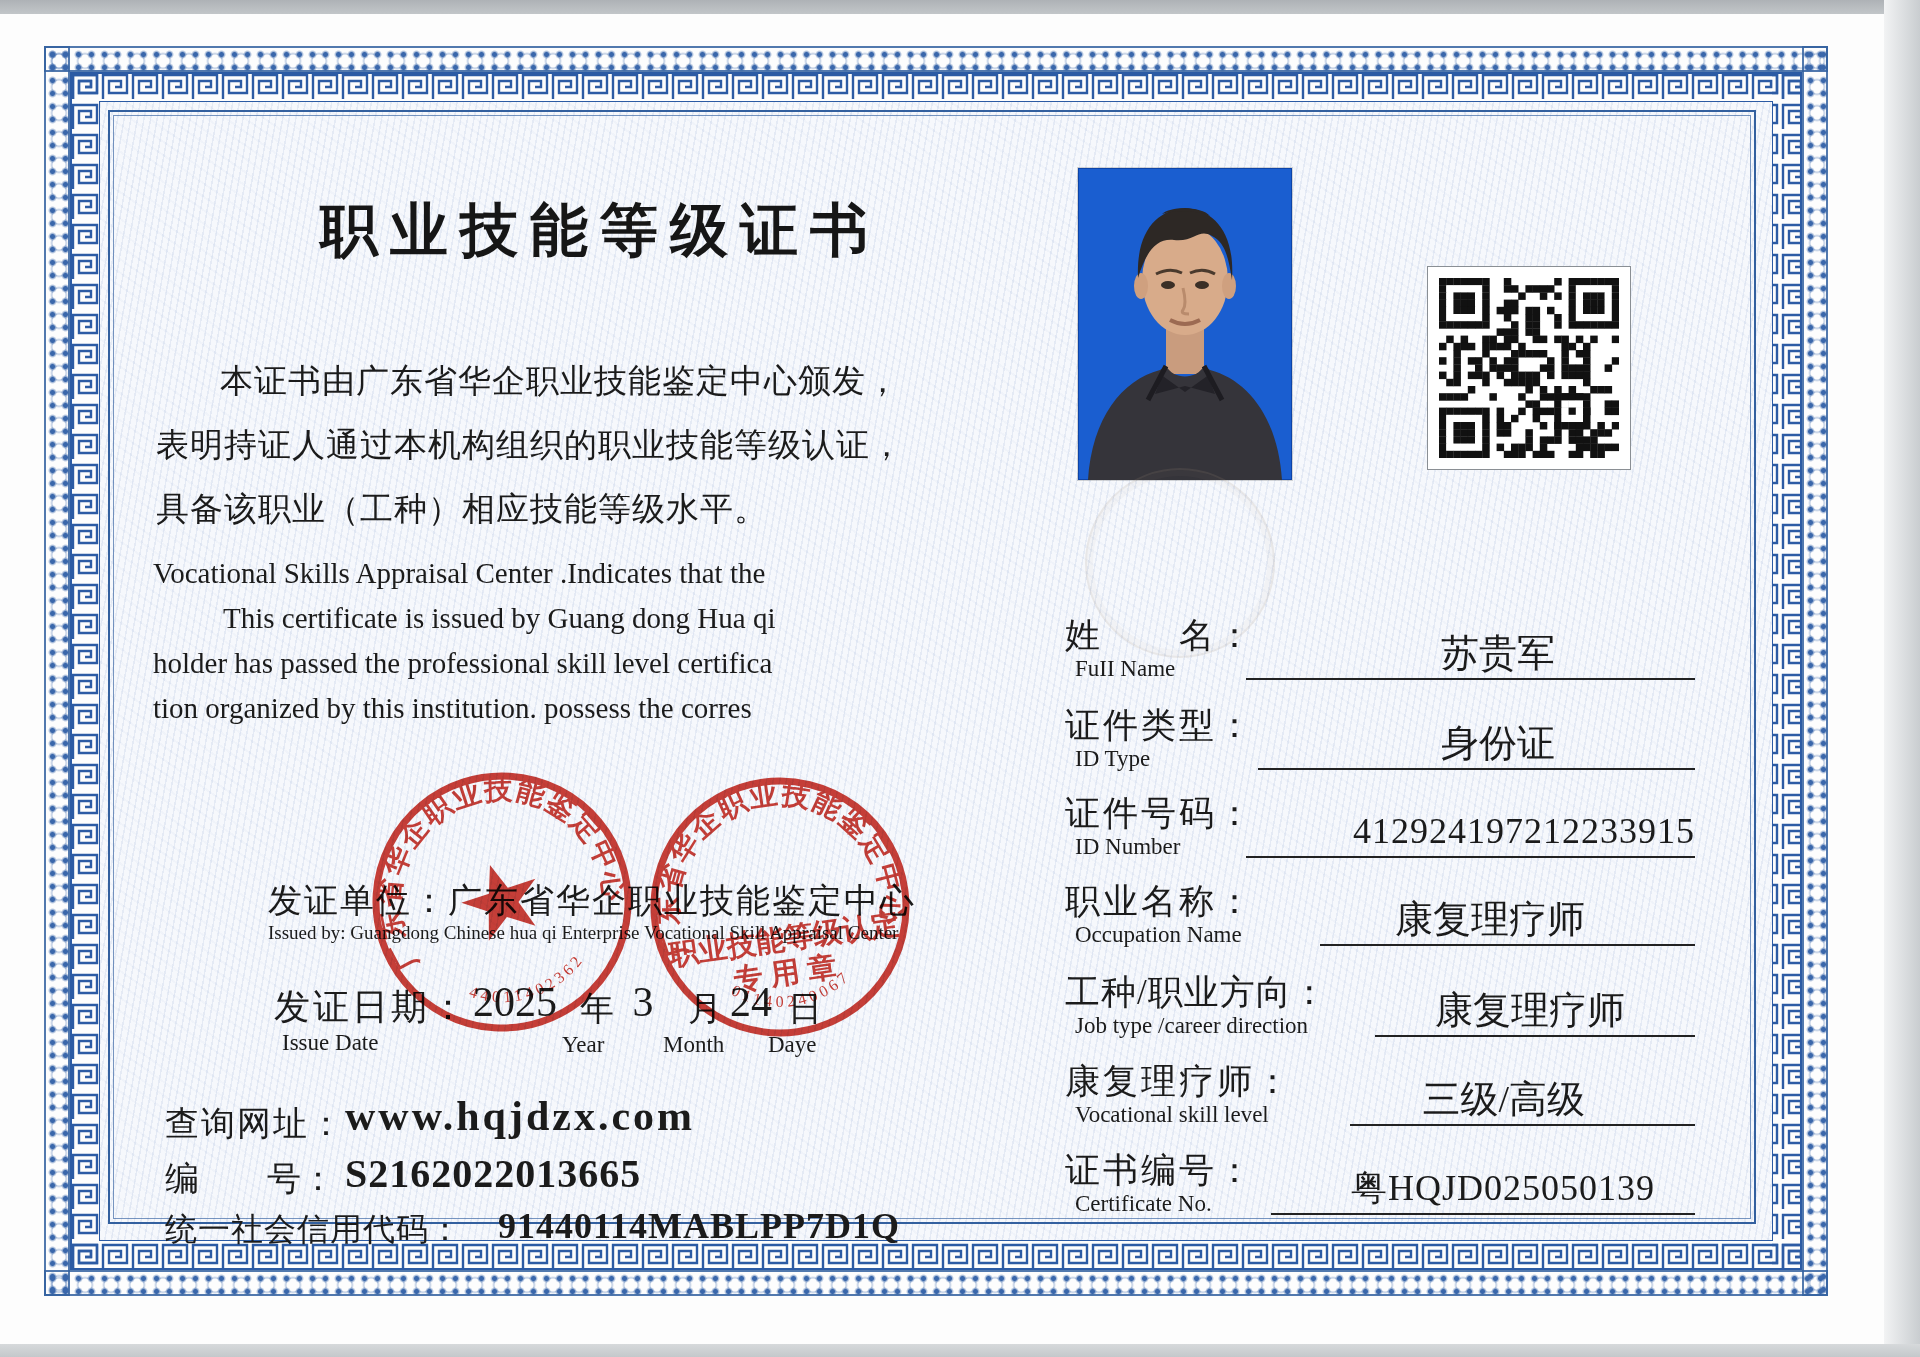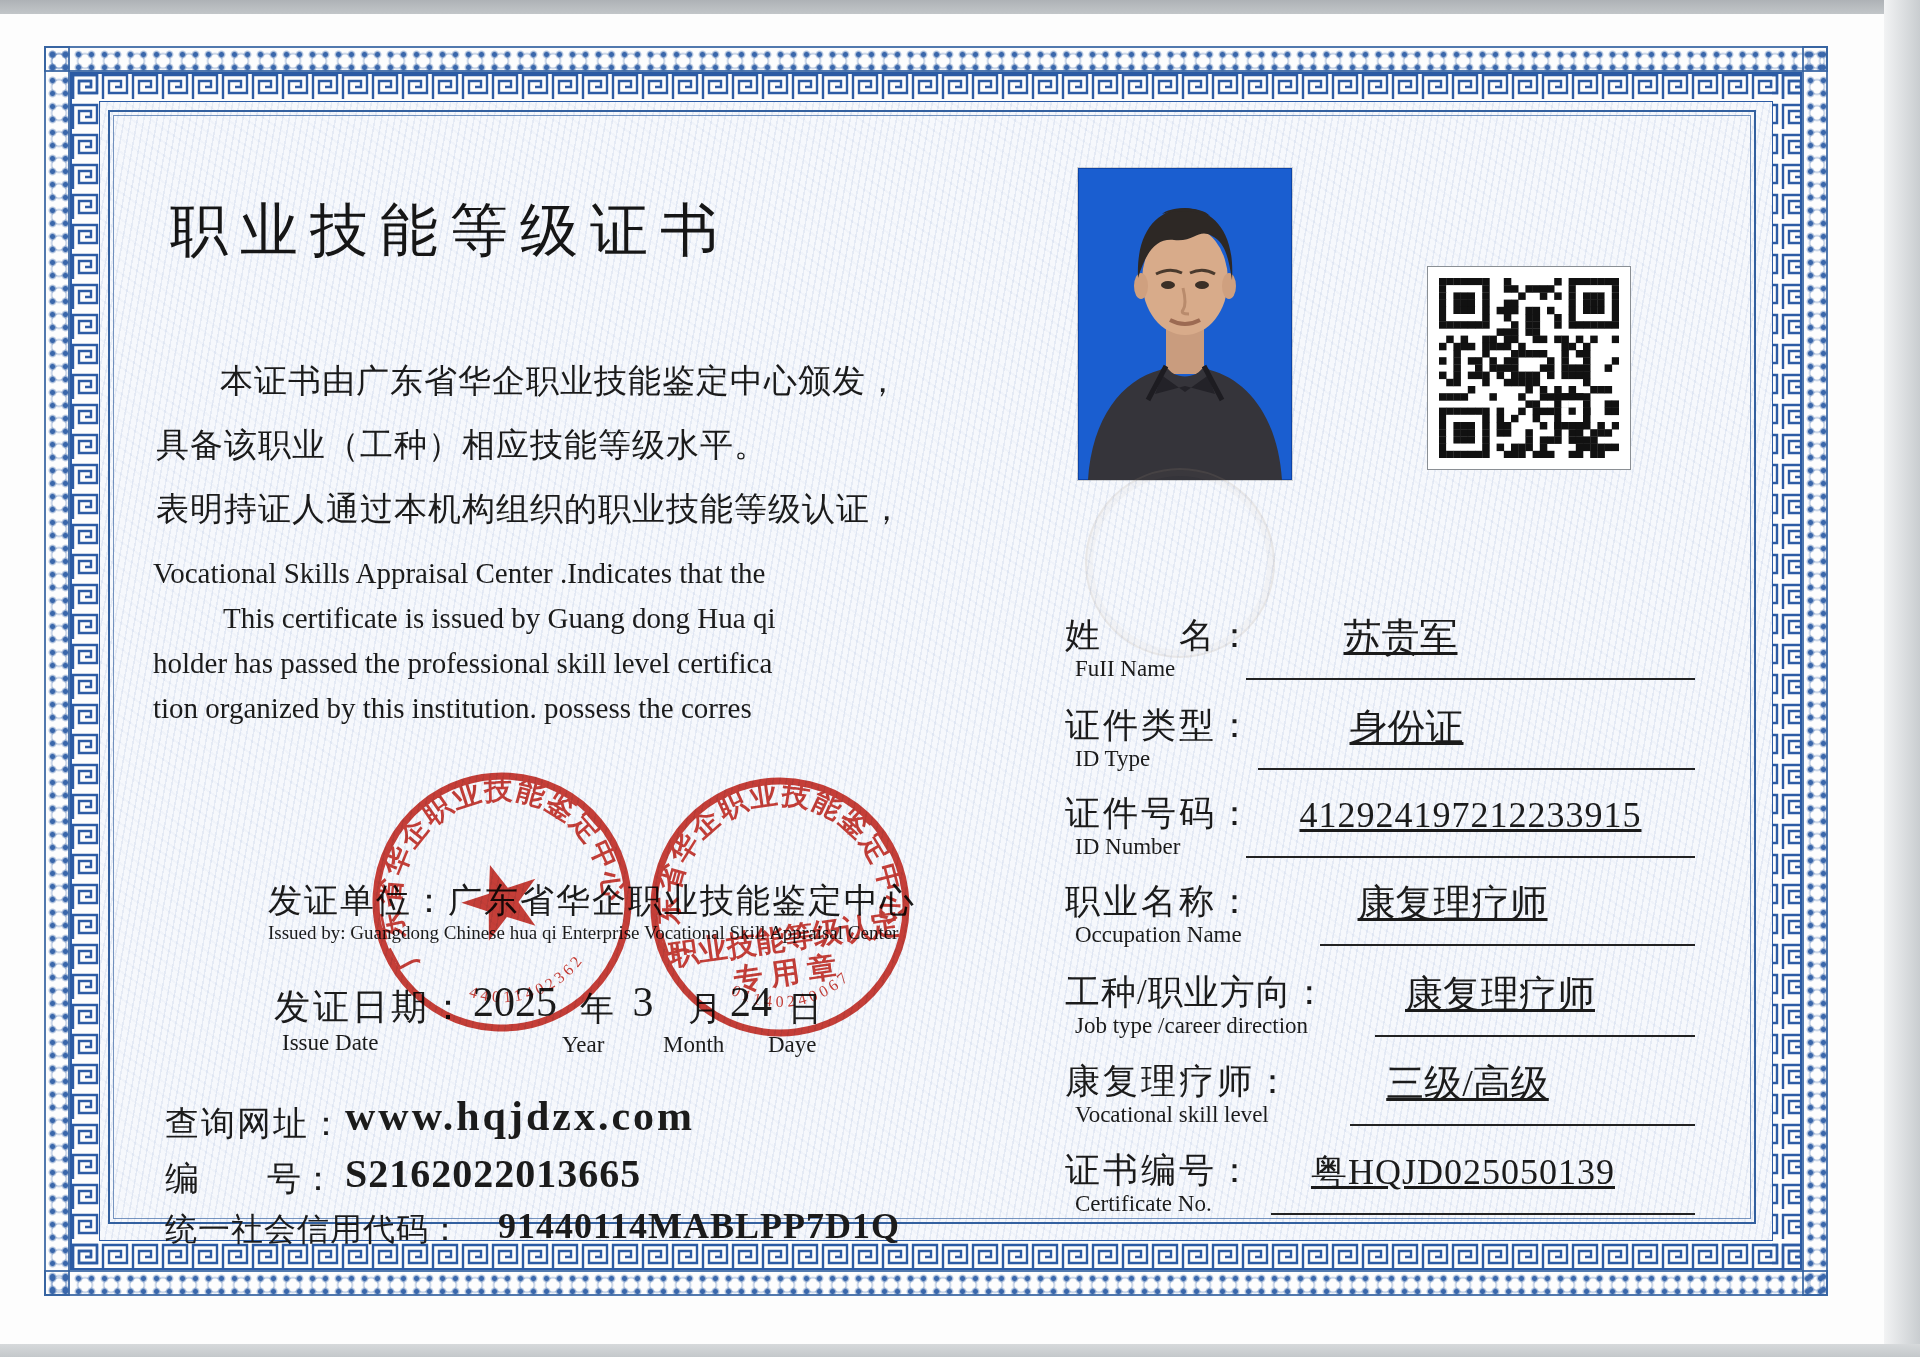--- a/index.html
+++ b/index.html
@@ -23,22 +23,22 @@
   .stripes { position:absolute; left:100px; top:102px; width:1672px; height:1138px;
              background-color:#f6f8fc;
              background-image:
                repeating-linear-gradient(100deg, rgba(110,140,195,.13) 0 1.5px, transparent 1.5px 6.5px),
                repeating-linear-gradient(35deg, rgba(140,165,210,.06) 0 2px, transparent 2px 11px); }
   .thin-frame { position:absolute; left:108px; top:110px; width:1648px; height:1114px;
                 border:2px solid #33609f; }
   .thin-frame::after { content:""; position:absolute; inset:3px; border:1px solid rgba(51,96,159,.65); }
 
   
-  .title-cn { position:absolute; left:170px; top:192px; width:710px; text-align:left;
-              font-size:58px; font-weight:400; letter-spacing:12px; color:#161616; }
+  .title-cn { position:absolute; left:170px; top:192px; width:710px; text-align:right;
+              font-size:58px; font-weight:700; letter-spacing:12px; color:#161616; }
   .title-en { position:absolute; left:170px; top:270px; width:710px; text-align:center;
               font-size:35px; font-weight:600; letter-spacing:.5px; }
   .intro-cn { position:absolute; left:156px; top:349px; width:760px; font-size:33px; }
   .intro-cn .ln { height:64px; line-height:64px; letter-spacing:1px; white-space:nowrap; }
   .intro-cn .ln.first { padding-left:64px; }
   .intro-en { position:absolute; left:153px; top:551px; width:770px; font-size:29px; }
   .intro-en .ln { height:45px; line-height:45px; white-space:nowrap; }
   .intro-en .ln.first { padding-left:70px; }
 
   .issuer-line { position:absolute; left:268px; top:878px; font-size:34px; letter-spacing:2px; white-space:nowrap; }
@@ -69,22 +69,22 @@
   .qr-box { position:absolute; left:1427px; top:266px; width:204px; height:204px;
             background:#fff; border:1px solid #8a8f94; padding:11px; }
   .ghost-seal { position:absolute; left:1085px; top:468px; width:190px; height:190px; border-radius:50%;
                 border:2px solid rgba(160,140,125,.16);
                 box-shadow:inset 0 0 0 6px rgba(160,140,125,.05); }
 
   .f-row { position:absolute; left:1065px; width:630px; height:80px; }
   .f-cn  { position:absolute; left:0; top:0; font-size:35px; letter-spacing:3px; white-space:nowrap; }
   .f-en  { position:absolute; left:10px; top:44px; font-size:23px; white-space:nowrap; }
   .f-line{ position:absolute; top:66px; border-bottom:2px solid #222; }
-  .f-val { position:absolute; top:0; height:50px; line-height:50px; text-align:center;
-           font-size:38px; white-space:nowrap;text-decoration:underline; }
+  .f-val { position:absolute; top:16px; height:50px; line-height:50px; text-align:right;
+           font-size:38px; white-space:nowrap; }
   .f-val.num { font-size:36px; letter-spacing:1px; }
 
   
   .stamp { position:absolute; width:280px; height:280px; opacity:.88; mix-blend-mode:multiply; }
   .stamp text { fill:#c5251c; font-family:"Liberation Serif","DejaVu Serif",serif; }
 </style>
 </head>
 <body>
 
 <div class="sheet">
@@ -112,22 +112,22 @@
     <rect x="30" y="30" width="1672" height="1138" fill="none" stroke="#2c5ba4" stroke-width="2"></rect>
   </svg>
 
   <div class="stripes"></div>
   <div class="thin-frame"></div>
 
   <div class="title-cn">职业技能等级证书</div>
 
   <div class="intro-cn">
     <div class="ln first">本证书由广东省华企职业技能鉴定中心颁发，</div>
+    <div class="ln">表明持证人通过本机构组织的职业技能等级认证，</div>
     <div class="ln">具备该职业（工种）相应技能等级水平。</div>
-    <div class="ln">表明持证人通过本机构组织的职业技能等级认证，</div>
   </div>
 
   <div class="intro-en">
     <div class="ln">Vocational Skills Appraisal Center .Indicates that the</div>
     <div class="ln first">This certificate is issued by Guang dong Hua qi</div>
     <div class="ln">holder has passed the professional skill level certifica</div>
     <div class="ln">tion organized by this institution. possess the corres</div>
   </div>
 
   <div class="issuer-line">发证单位：广东省华企职业技能鉴定中心</div>

